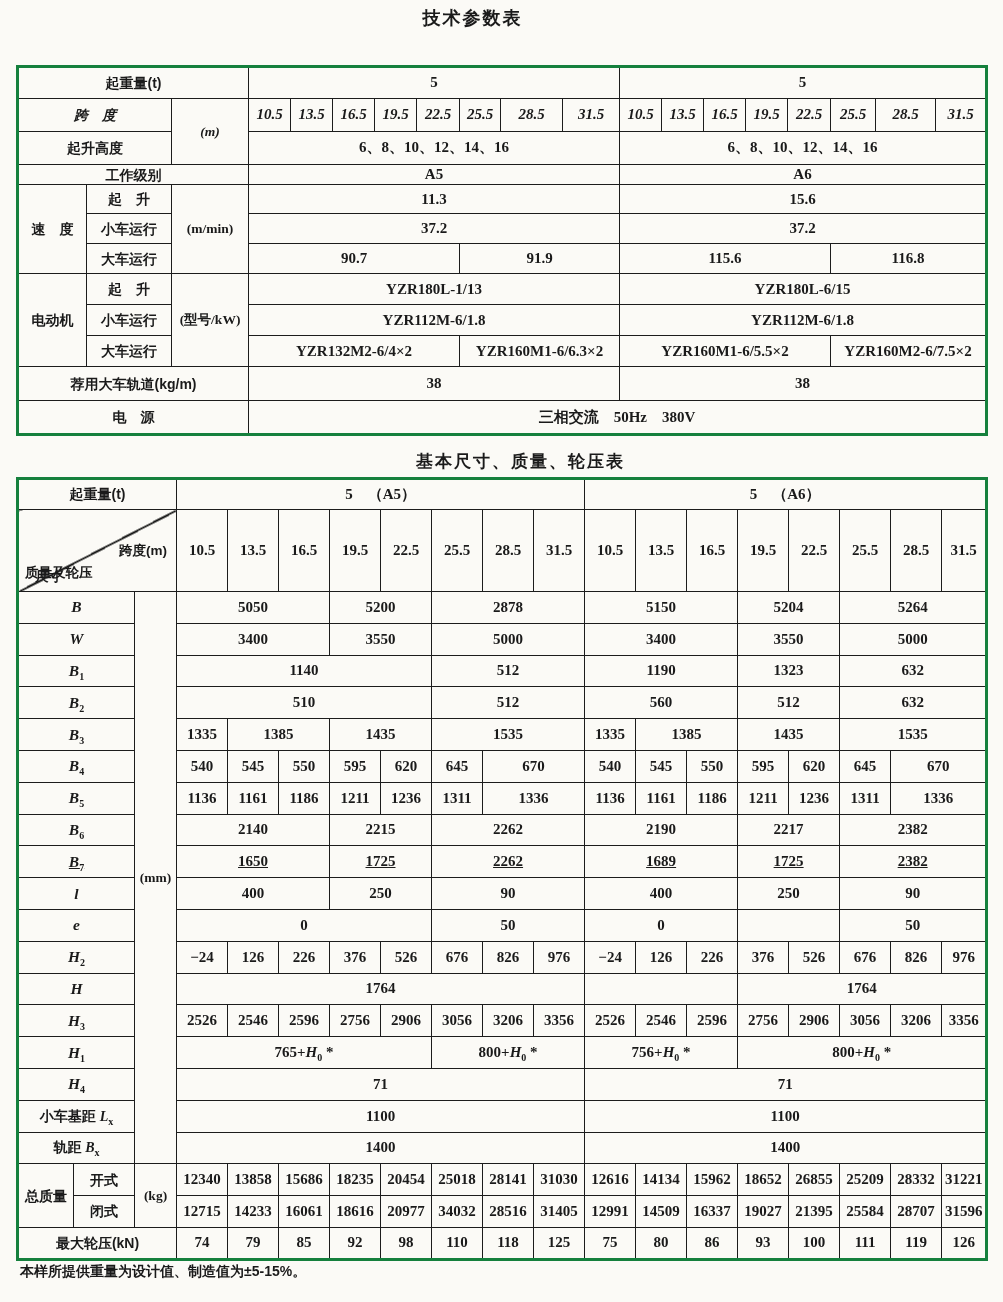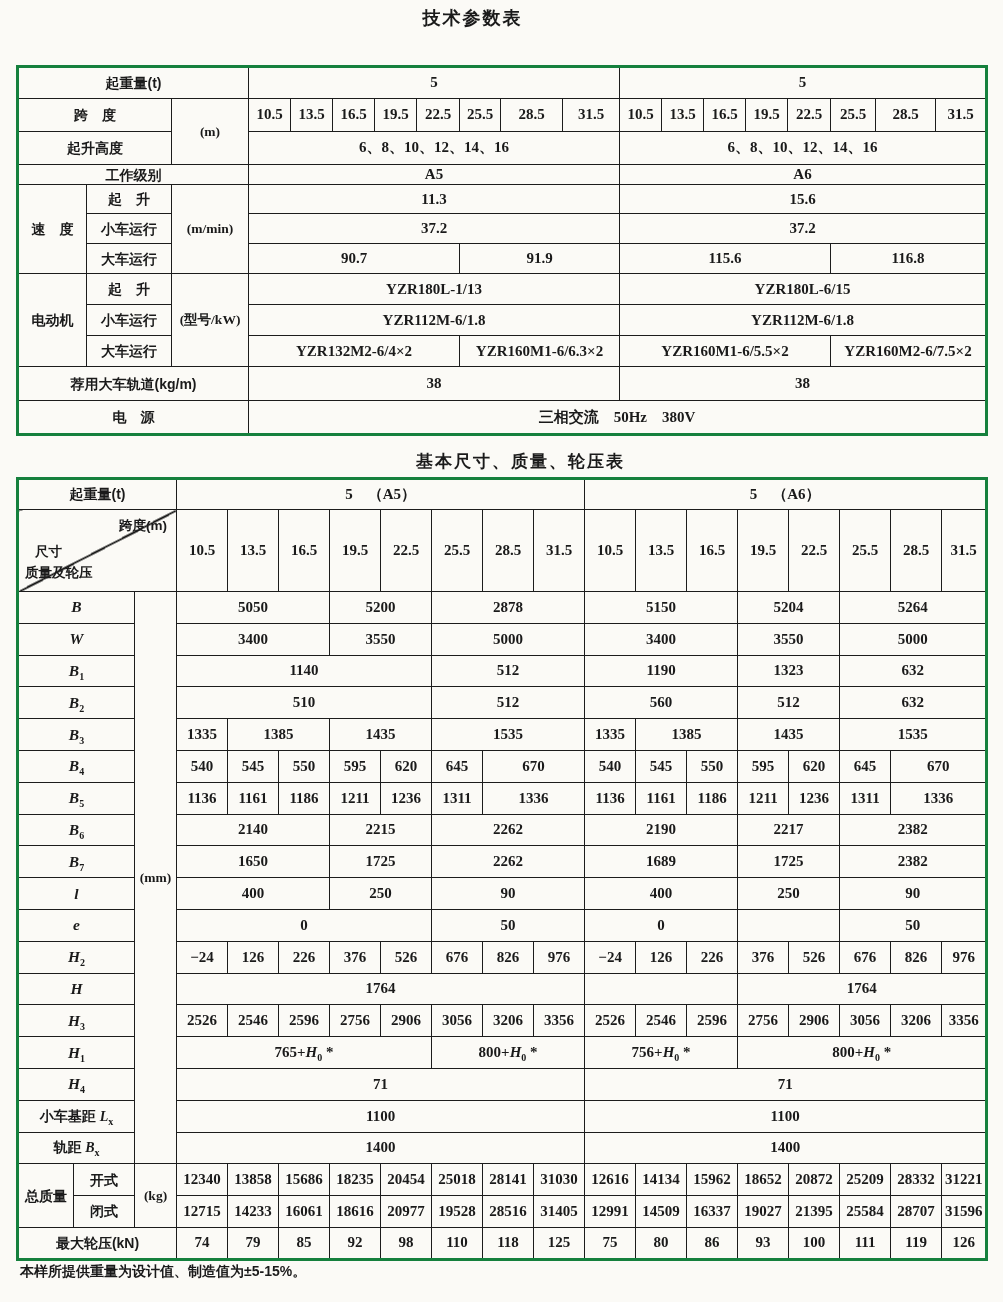--- a/index.html
+++ b/index.html
@@ -19,21 +19,21 @@
   td.unit{font-weight:bold;font-size:13.5px;font-family:"Liberation Serif",serif;}
   td.val{font-family:"Liberation Serif","DejaVu Serif",serif;font-size:15px;font-weight:600;}
   td.head{font-family:"Liberation Serif","DejaVu Serif",serif;font-size:15px;font-weight:600;}
   td.dim{font-family:"Liberation Serif","DejaVu Serif",serif;font-size:15.5px;font-weight:bold;}
   td.dim .it{font-style:italic;}
   .it{font-style:italic;font-family:"Liberation Serif","DejaVu Serif",serif;}
   sub{font-size:10px;line-height:0;font-family:"Liberation Serif",serif;}
   td.diag{position:relative;padding:0;
      background:linear-gradient(to bottom right,transparent 0,transparent calc(50% - 1px),
        #1c1c1c calc(50% - 1px),#1c1c1c calc(50% + 1px),transparent calc(50% + 1px));}
-  td.diag span{position:absolute;font-weight:bold;font-size:13.5px;}
+  td.diag span{position:absolute;font-weight:bold;font-size:13.5px;margin-top:25px;}
   .dg-tr{top:8px;right:9px;}
   .dg-ml{left:16px;top:34px;}
   .dg-bl{left:6px;bottom:10px;}
   #footnote{position:absolute;left:20px;top:1263px;font-size:14px;font-weight:bold;}
 </style>
 </head>
 <body>
 
 <div class="page">
   <div class="t-title" id="top-title">技术参数表</div>
@@ -58,21 +58,21 @@
         <col style="width: 45px;">
         <col style="width: 60px;">
         <col style="width: 51px;">
       </colgroup>
       <tbody>
         <tr style="height: 32px;">
           <td colspan="3" class="label">起重量(t)</td>
           <td colspan="8" class="val">5</td>
           <td colspan="8" class="val">5</td>
         </tr>
-        <tr style="height: 33px;">
+        <tr style="height: 33px; font-style: italic;">
           <td colspan="2" class="label">跨　度</td>
           <td rowspan="2" class="unit">(m)</td>
           <td class="head">10.5</td>
           <td class="head">13.5</td>
           <td class="head">16.5</td>
           <td class="head">19.5</td>
           <td class="head">22.5</td>
           <td class="head">25.5</td>
           <td class="head">28.5</td>
           <td class="head">31.5</td>
@@ -279,21 +279,21 @@
         </tr>
         <tr style="height: 31.8px;">
           <td colspan="2" class="dim"><span class="it">B</span><sub>6</sub></td>
           <td colspan="3" class="val">2140</td>
           <td colspan="2" class="val">2215</td>
           <td colspan="3" class="val">2262</td>
           <td colspan="3" class="val">2190</td>
           <td colspan="2" class="val">2217</td>
           <td colspan="3" class="val">2382</td>
         </tr>
-        <tr style="height: 31.8px;">
+        <tr style="height: 31.8px; text-decoration: underline;">
           <td colspan="2" class="dim"><span class="it">B</span><sub>7</sub></td>
           <td colspan="3" class="val">1650</td>
           <td colspan="2" class="val">1725</td>
           <td colspan="3" class="val">2262</td>
           <td colspan="3" class="val">1689</td>
           <td colspan="2" class="val">1725</td>
           <td colspan="3" class="val">2382</td>
         </tr>
         <tr style="height: 31.8px;">
           <td colspan="2" class="dim"><span class="it">l</span></td>
@@ -387,33 +387,33 @@
           <td class="val">15686</td>
           <td class="val">18235</td>
           <td class="val">20454</td>
           <td class="val">25018</td>
           <td class="val">28141</td>
           <td class="val">31030</td>
           <td class="val">12616</td>
           <td class="val">14134</td>
           <td class="val">15962</td>
           <td class="val">18652</td>
-          <td class="val">20872</td>
+          <td class="val">26855</td>
           <td class="val">25209</td>
           <td class="val">28332</td>
           <td class="val">31221</td>
         </tr>
         <tr style="height: 31.8px;">
           <td class="label">闭式</td>
           <td class="val">12715</td>
           <td class="val">14233</td>
           <td class="val">16061</td>
           <td class="val">18616</td>
           <td class="val">20977</td>
-          <td class="val">19528</td>
+          <td class="val">34032</td>
           <td class="val">28516</td>
           <td class="val">31405</td>
           <td class="val">12991</td>
           <td class="val">14509</td>
           <td class="val">16337</td>
           <td class="val">19027</td>
           <td class="val">21395</td>
           <td class="val">25584</td>
           <td class="val">28707</td>
           <td class="val">31596</td>

